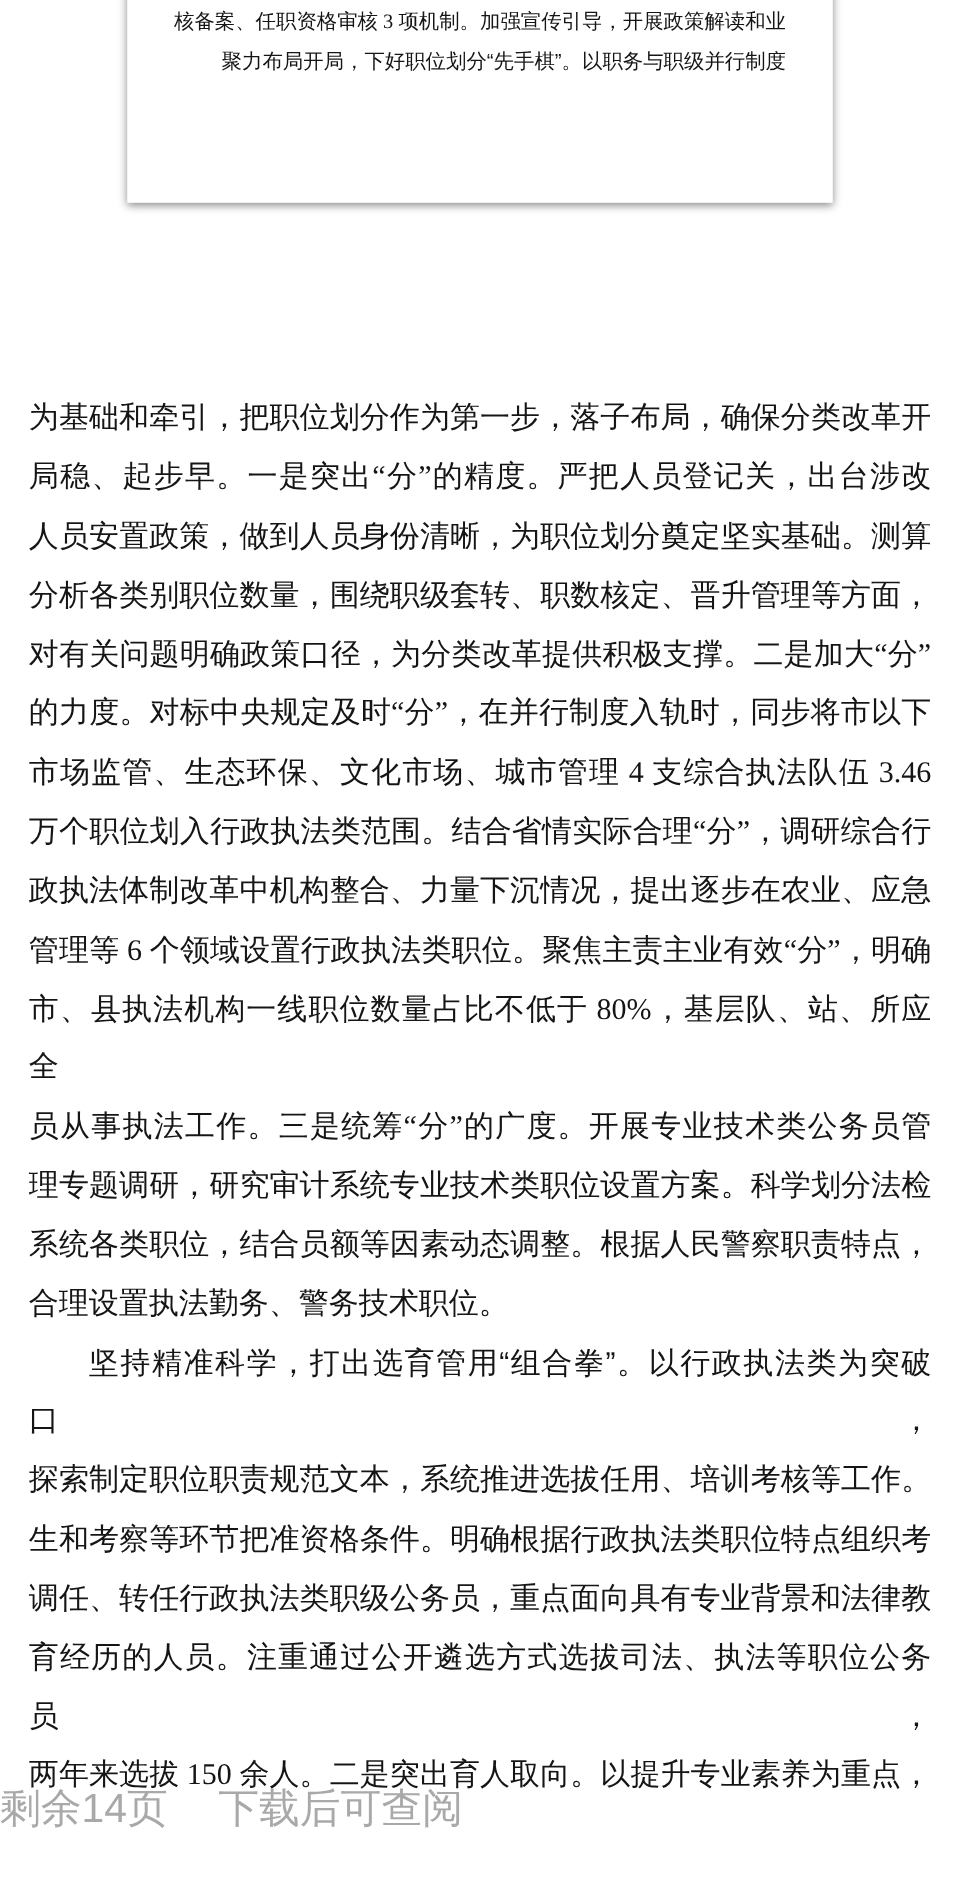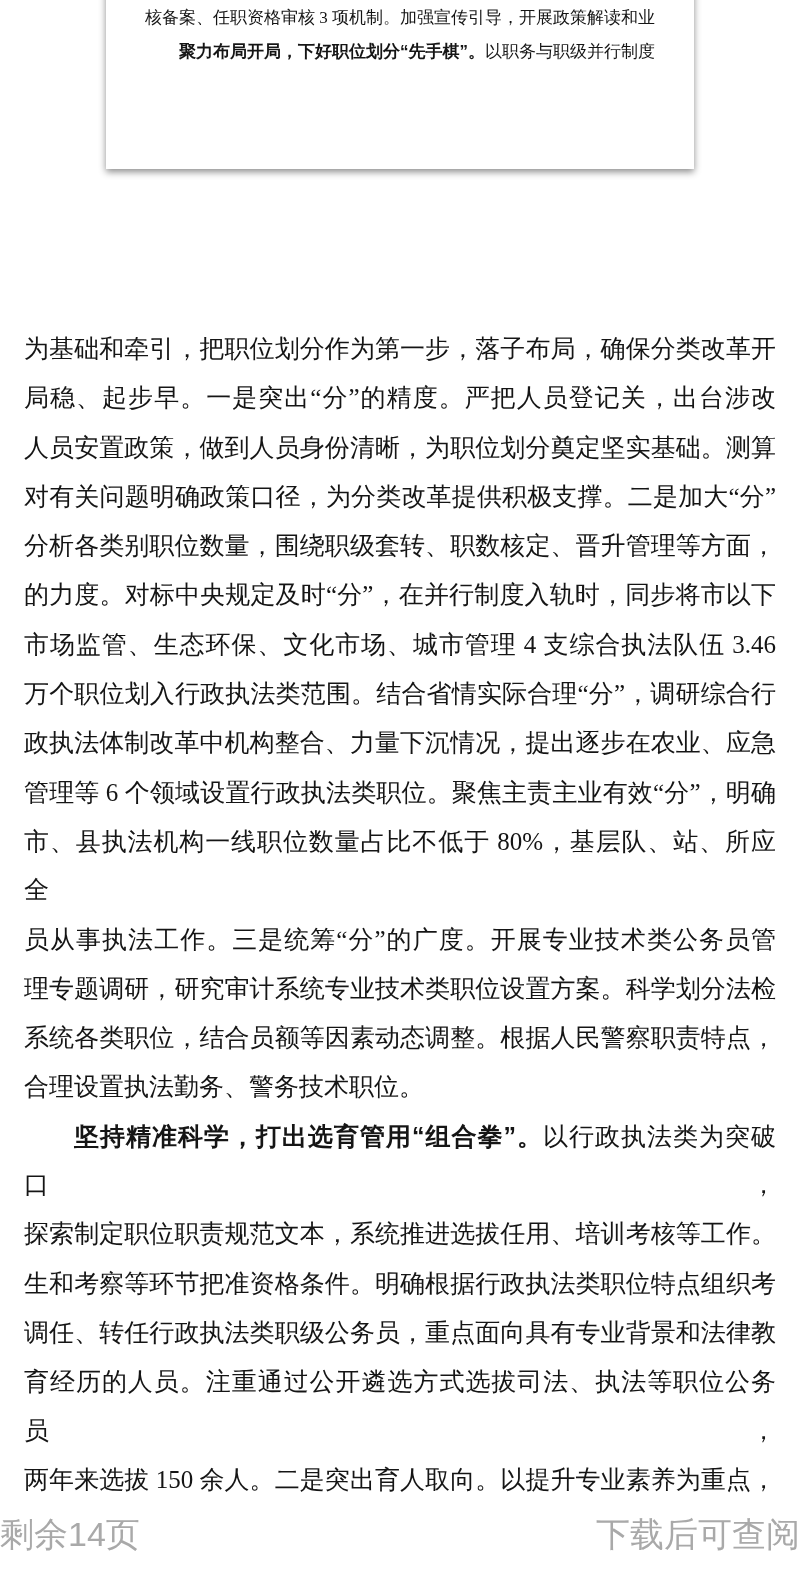--- a/index.html
+++ b/index.html
@@ -9,42 +9,42 @@
   }
   
   .card{
     position:absolute;left:106px;top:-14px;width:588px;height:183px;
     background:#ffffff;box-sizing:border-box;padding:15px 39px 0 39px;
     box-shadow:0 3px 7px rgba(0,0,0,0.45);
   }
   .cline{font-size:17px;line-height:34px;text-align:right;white-space:nowrap;}
   .cline.indent{text-indent:34px;}
   
-  .b{font-weight:bold;font-family:"Liberation Sans","DejaVu Sans",sans-serif;}
+  .b{font-weight:normal;font-family:"Liberation Sans","DejaVu Sans",sans-serif;}
   
   .wm{
     position:absolute;transform:translate(-50%,-50%) rotate(-57deg);
     font-family:"Liberation Sans","DejaVu Sans",sans-serif;
     font-size:36px;letter-spacing:12px;color:#e0e0e0;white-space:nowrap;
     pointer-events:none;user-select:none;
   }
   
   .bodytext{position:absolute;left:24px;top:324px;width:752px;}
   .line{
     font-size:25px;line-height:48.3px;
     text-align:justify;text-align-last:justify;text-justify:inter-ideograph;
   }
   .line.no-just{text-align-last:left;}
   .line.indent{text-indent:50px;}
   
   .footer{
     position:absolute;left:0;top:1484px;width:100%;
-    display:flex;justify-content:space-between;gap:42px;
+    display:flex;justify-content:flex-start;gap:42px;
     font-family:"Liberation Sans","DejaVu Sans",sans-serif;
-    font-size:34px;color:#a9a9a9;margin-top:28px;
+    font-size:34px;color:#a9a9a9;
   }
 </style>
 </head>
 <body>
 
 <div class="page" style="color: rgb(21, 21, 21);">
 
   <div class="card">
 
   <div class="cline"><span class="b"></span><span>核备案、任职资格审核 3 项机制。加强宣传引导，开展政策解读和业</span></div>
@@ -57,22 +57,22 @@
       <span class="wm" style="left: 370px; top: 762px; color: rgb(224, 224, 224);"></span>
       <span class="wm" style="left: 543px; top: 935px; color: rgb(224, 224, 224);"></span>
       <span class="wm" style="left: 205px; top: 938px; color: rgb(224, 224, 224);"></span>
     </div>
 
   <div class="bodytext">
 
   <div class="line"><span class="b"></span><span>为基础和牵引，把职位划分作为第一步，落子布局，确保分类改革开</span></div>
       <div class="line"><span class="b"></span><span>局稳、起步早。一是突出“分”的精度。严把人员登记关，出台涉改</span></div>
       <div class="line"><span class="b"></span><span>人员安置政策，做到人员身份清晰，为职位划分奠定坚实基础。测算</span></div>
+      <div class="line"><span class="b"></span><span>分析各类别职位数量，围绕职级套转、职数核定、晋升管理等方面，</span></div>
       <div class="line"><span class="b"></span><span>对有关问题明确政策口径，为分类改革提供积极支撑。二是加大“分”</span></div>
-      <div class="line"><span class="b"></span><span>分析各类别职位数量，围绕职级套转、职数核定、晋升管理等方面，</span></div>
       <div class="line"><span class="b"></span><span>的力度。对标中央规定及时“分”，在并行制度入轨时，同步将市以下</span></div>
       <div class="line"><span class="b"></span><span>市场监管、生态环保、文化市场、城市管理 4 支综合执法队伍 3.46</span></div>
       <div class="line"><span class="b"></span><span>万个职位划入行政执法类范围。结合省情实际合理“分”，调研综合行</span></div>
       <div class="line"><span class="b"></span><span>政执法体制改革中机构整合、力量下沉情况，提出逐步在农业、应急</span></div>
       <div class="line"><span class="b"></span><span>管理等 6 个领域设置行政执法类职位。聚焦主责主业有效“分”，明确</span></div>
       <div class="line"><span class="b"></span><span>市、县执法机构一线职位数量占比不低于 80%，基层队、站、所应全</span></div>
       <div class="line"><span class="b"></span><span>员从事执法工作。三是统筹“分”的广度。开展专业技术类公务员管</span></div>
       <div class="line"><span class="b"></span><span>理专题调研，研究审计系统专业技术类职位设置方案。科学划分法检</span></div>
       <div class="line"><span class="b"></span><span>系统各类职位，结合员额等因素动态调整。根据人民警察职责特点，</span></div>
       <div class="line no-just"><span class="b"></span><span>合理设置执法勤务、警务技术职位。</span></div>

